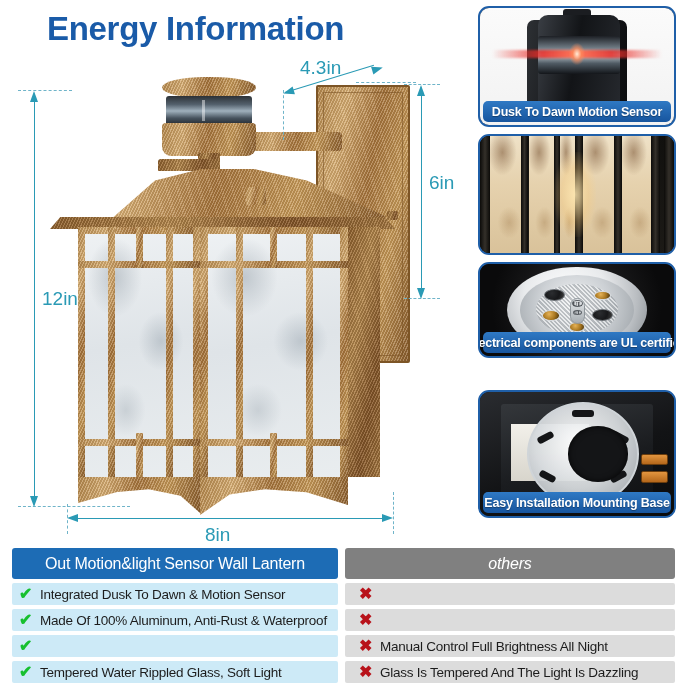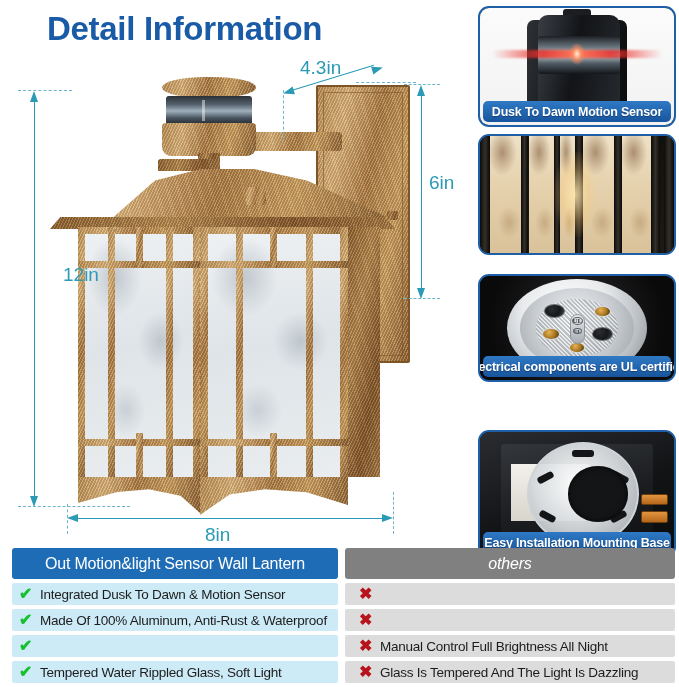--- a/index.html
+++ b/index.html
@@ -365,21 +365,21 @@
     font-weight:bold;
     line-height:1;
   }
   .mark-check { color:#17c02f; }
   .mark-x     { color:#b8121a; }
   .cell-text  { padding-left:4px; }
 </style>
 </head>
 <body>
 
-<div id="page-title">Detail Information</div>
+<div id="page-title">Energy Information</div>
 
 <div id="product-area">
 
   <div id="lantern">
 
     <div id="wall-plate" class="bronze">
       <div id="wall-plate-inner"></div>
       <div id="wall-plate-screw" class="bronze-dark"></div>
     </div>
 
@@ -447,21 +447,21 @@
   <div class="dim-line dim-v" style="left:421px; top:36px; height:208px;"></div>
   <div class="arrow arrow-up" style="left:417px; top:33px;"></div>
   <div class="arrow arrow-down" style="left:417px; top:236px;"></div>
   <div class="dim-label" style="left:429px; top:120px;">6in</div>
 
   <div class="dash-h" style="left:18px; top:38px; width:54px;"></div>
   <div class="dash-h" style="left:18px; top:454px; width:112px;"></div>
   <div class="dim-line dim-v" style="left:34px; top:42px; height:410px;"></div>
   <div class="arrow arrow-up" style="left:30px; top:39px;"></div>
   <div class="arrow arrow-down" style="left:30px; top:444px;"></div>
-  <div class="dim-label" style="left:42px; top:212px;margin-left:21px;">12in</div>
+  <div class="dim-label" style="left:42px; top:236px;">12in</div>
 
   <div class="dash-v" style="left:67px; top:452px; height:30px;"></div>
   <div class="dash-v" style="left:393px; top:440px; height:42px;"></div>
   <div class="dim-line dim-h" style="left:71px; top:466px; width:318px;"></div>
   <div class="arrow arrow-left" style="left:67px; top:462px;"></div>
   <div class="arrow arrow-right" style="left:382px; top:462px;"></div>
   <div class="dim-label" style="left:205px; top:472px;">8in</div>
 </div>
 
 <div class="panel" style="top:6px; height:121px;">
@@ -489,21 +489,21 @@
     <div class="p2-stile" style="left:21%;  width:4%;"></div>
     <div class="p2-stile" style="left:38%;  width:3%;"></div>
     <div class="p2-stile" style="left:49%;  width:4%;"></div>
     <div class="p2-stile" style="left:69%;  width:4%;"></div>
     <div class="p2-stile" style="left:88%;  width:5%;"></div>
     <div class="p2-stile" style="right:0;   width:5%;"></div>
     <div id="p2-glow"></div>
   </div>
 </div>
 
-<div class="panel" style="top:274px; height:108px;">
+<div class="panel" style="top:262px; height:96px;">
   <div class="panel-img">
     <div id="p3-bg"></div>
     <div id="p3-ring-outer">
       <div id="p3-ring-mid">
         <div id="p3-plate">
           <div class="p3-screw" style="left:10%; top:8%; width:26%; height:24%;"></div>
           <div class="p3-screw" style="right:6%; top:48%; width:26%; height:24%;"></div>
           <div class="p3-brass" style="right:9%; top:12%; width:20%; height:19%;"></div>
           <div class="p3-brass" style="left:8%;  top:50%; width:22%; height:21%;"></div>
           <div class="p3-brass" style="left:40%; top:74%; width:20%; height:19%;"></div>
@@ -511,21 +511,21 @@
             <div class="p3-ulmark" style="left:12%; top:7%; width:76%; height:28%;">UL</div>
             <div class="p3-ulmark" style="left:18%; top:46%; width:64%; height:22%; font-size:5px;">UL</div>
           </div>
         </div>
       </div>
     </div>
   </div>
   <div class="panel-caption">Electrical components are UL certified</div>
 </div>
 
-<div class="panel" style="top:390px; height:128px;margin-top:40px;">
+<div class="panel" style="top:390px; height:128px;">
   <div class="panel-img">
     <div id="p4-bg"></div>
     <div id="p4-box"></div>
     <div id="p4-label"></div>
     <div id="p4-bracket">
       <div class="p4-slot" style="left:8%;  top:30%; width:16%; height:7%; transform:rotate(-28deg);"></div>
       <div class="p4-slot" style="left:40%; top:6%;  width:20%; height:7%;"></div>
       <div class="p4-slot" style="right:7%; top:30%; width:16%; height:7%; transform:rotate(28deg);"></div>
       <div class="p4-slot" style="left:10%; bottom:24%; width:16%; height:7%; transform:rotate(28deg);"></div>
       <div class="p4-slot" style="right:9%; bottom:24%; width:16%; height:7%; transform:rotate(-28deg);"></div>

